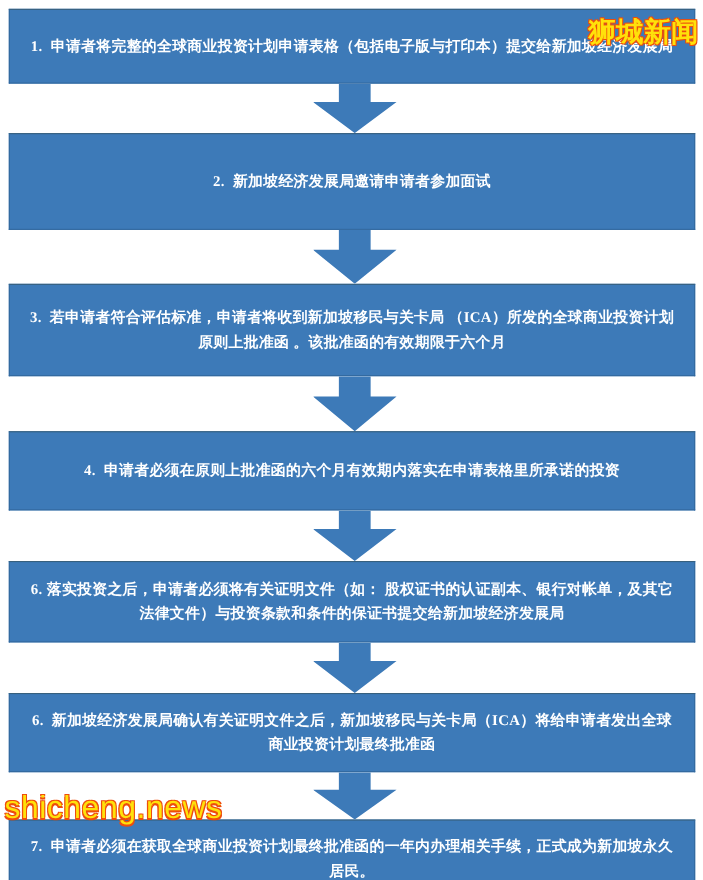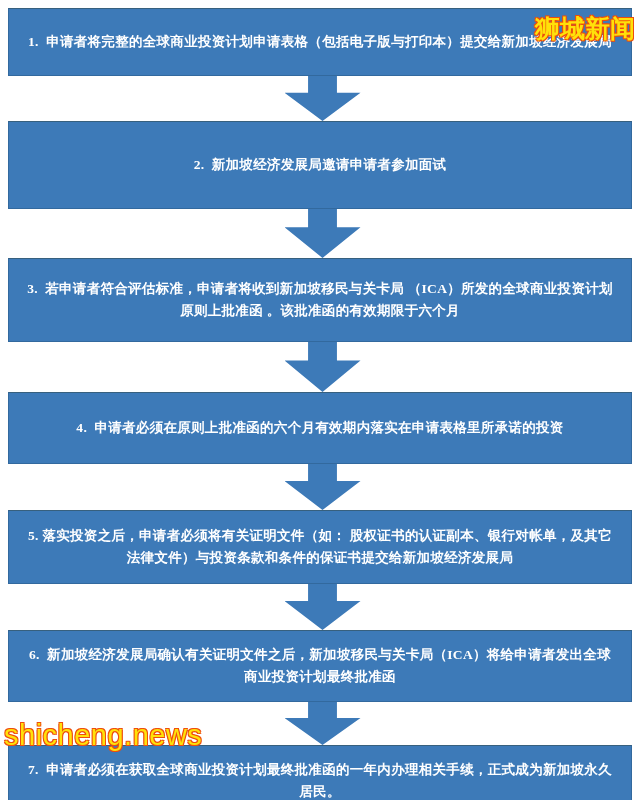--- a/index.html
+++ b/index.html
@@ -113,21 +113,21 @@
 
     <div class="step" style="height:72px">
       <span class="step-text">4.  申请者必须在原则上批准函的六个月有效期内落实在申请表格里所承诺的投资</span>
     </div>
 
     <div class="arrow-gap" style="height:46px">
       <div class="down-arrow"></div>
     </div>
 
     <div class="step" style="height:74px">
-      <span class="step-text">5. 落实投资之后，申请者必须将有关证明文件（如： 股权证书的认证副本、银行对帐单，及其它法律文件）与投资条款和条件的保证书提交给新加坡经济发展局</span>
+      <span class="step-text">6. 落实投资之后，申请者必须将有关证明文件（如： 股权证书的认证副本、银行对帐单，及其它法律文件）与投资条款和条件的保证书提交给新加坡经济发展局</span>
     </div>
 
     <div class="arrow-gap" style="height:46px">
       <div class="down-arrow"></div>
     </div>
 
     <div class="step" style="height:72px">
       <span class="step-text">6.  新加坡经济发展局确认有关证明文件之后，新加坡移民与关卡局（ICA）将给申请者发出全球商业投资计划最终批准函</span>
     </div>
 

